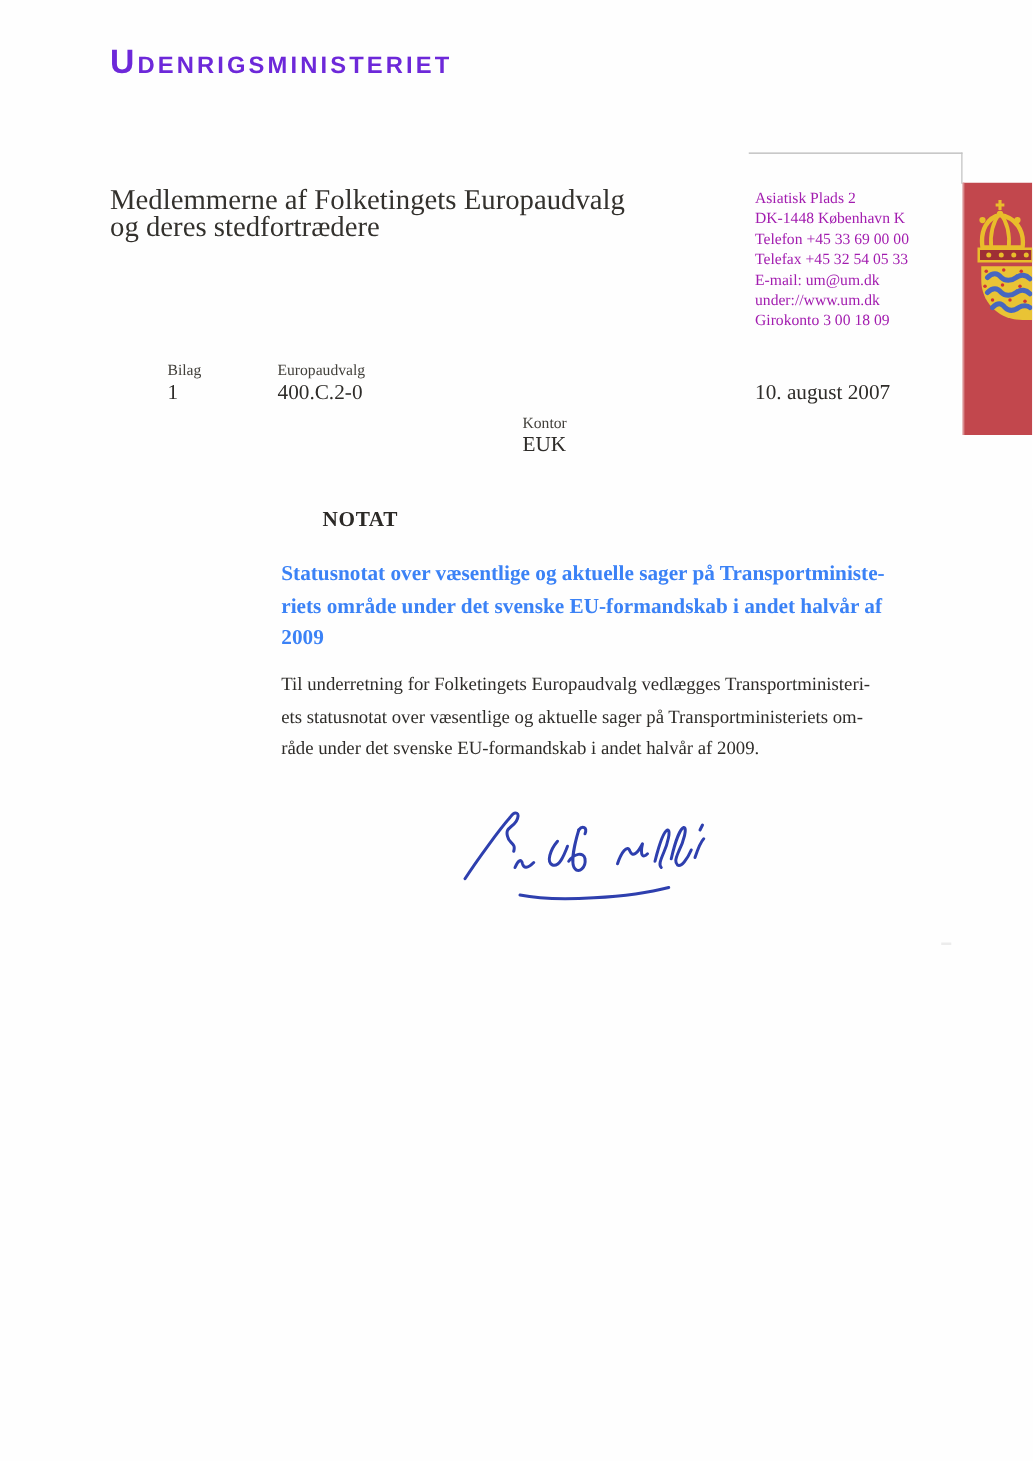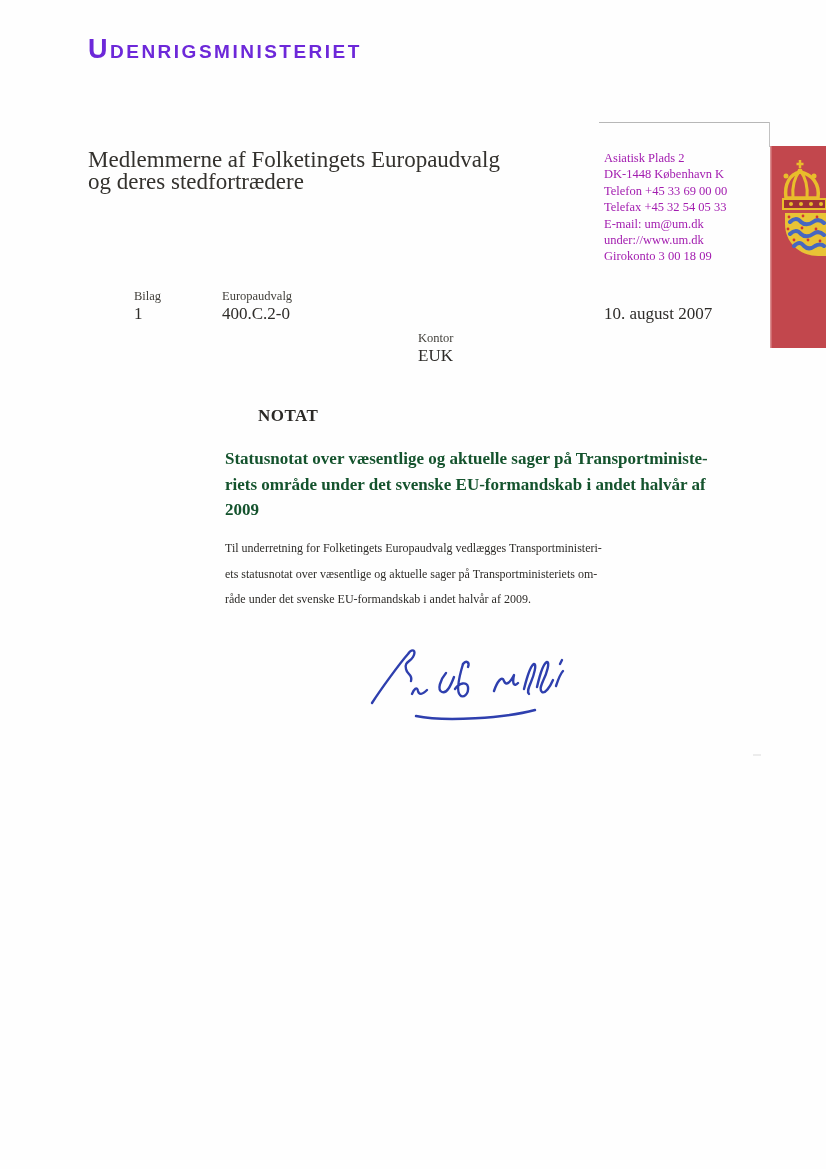--- a/index.html
+++ b/index.html
@@ -87,27 +87,27 @@
     margin-left: 33px;
   }
   .doc-title {
     position: absolute;
     left: 225px; top: 446px;
     width: 570px;
     font-size: 17px;
     font-weight: bold;
     line-height: 25.5px;
     white-space: pre-line;
-    color: #14532d;
+    color: #3b82f6;
   }
   .doc-body {
     position: absolute;
     left: 225px; top: 536px;
     width: 580px;
-    font-size: 12px;
+    font-size: 15px;
     line-height: 25.5px;
     white-space: pre-line;
     color: #2e2c29;
     font-family: Liberation Serif, serif;
   }
   .signature {
     position: absolute;
     left: 345px; top: 635px;
     width: 240px; height: 95px;
   }

